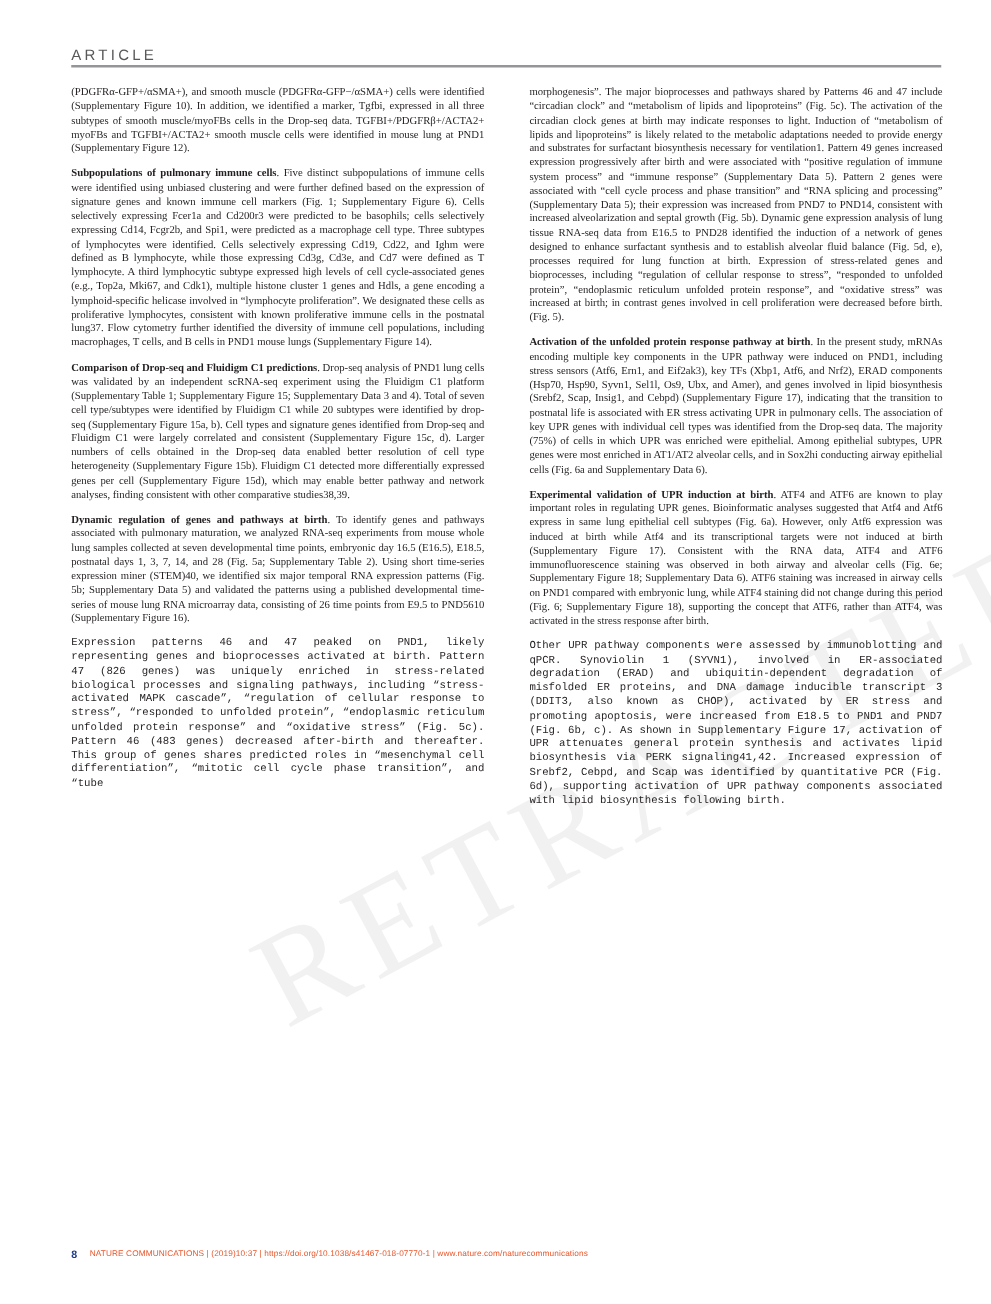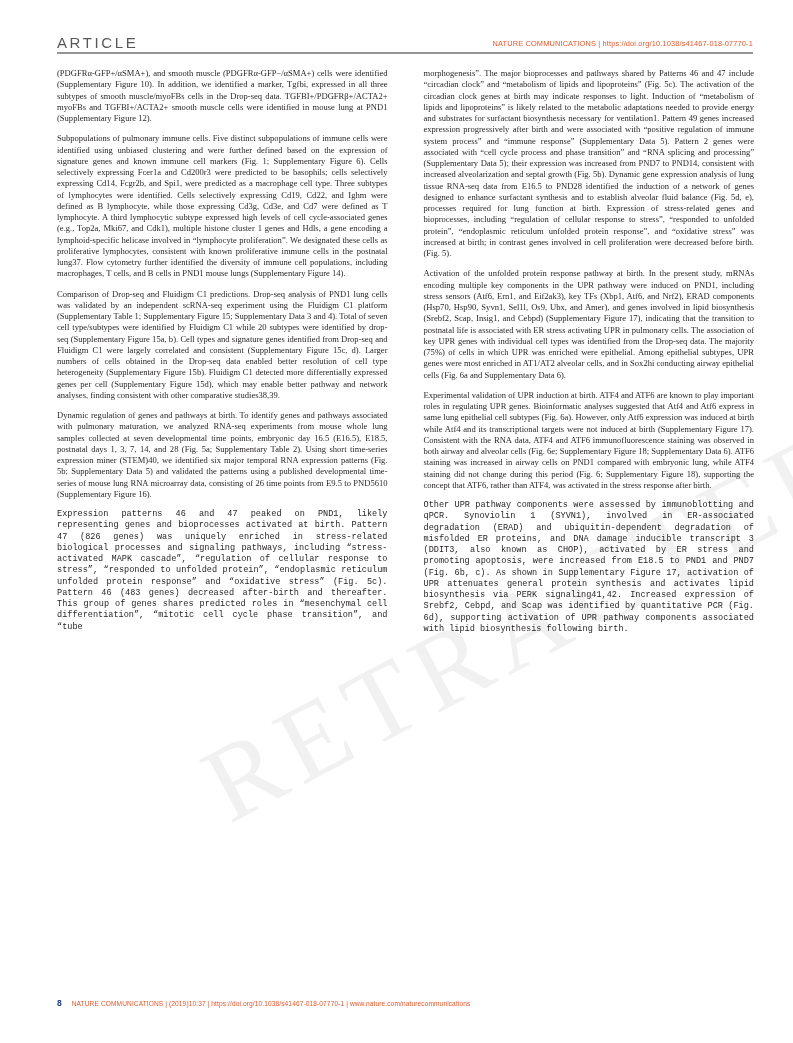--- a/index.html
+++ b/index.html
@@ -28,21 +28,21 @@
     top: 18px;
     left: 57px;
     right: 40px;
     height: 34px;
     display: flex;
     align-items: flex-end;
     justify-content: space-between;
   }
   .article-word {
     font-family: "Liberation Sans", sans-serif;
-    font-size: 15px;
+    font-size: 12px;
     letter-spacing: 2.6px;
     color: #58585b;
     font-weight: 400;
     line-height: 1;
     padding-bottom: 2px;
   }
   .header-right {
     font-family: "Liberation Sans", sans-serif;
     font-size: 7.4px;
     color: #e8562b;
@@ -85,21 +85,21 @@
     margin-top: 0;
   }
   .para-indent {
     text-indent: 9px;
     font-family: Liberation Mono, monospace;
   }
   .para-gap {
     margin-top: 9px !important;
   }
   .run-head {
-    font-weight: normal;
+    font-weight: bold;
   }
   
   .watermark {
     position: absolute;
     left: 170px;
     top: 560px;
     font-family: "Liberation Serif", serif;
     font-size: 108px;
     color: rgba(150,150,150,0.13);
     transform: rotate(-28deg);
@@ -133,21 +133,20 @@
     white-space: nowrap;
   }
 </style>
 </head>
 <body>
 
 <div class="page">
 
   <div class="header">
     <div class="article-word">ARTICLE</div>
-    <div class="header-right">NATURE COMMUNICATIONS | https://doi.org/10.1038/s41467-018-07770-1</div>
   </div>
   <div class="header-rule"></div>
 
   <div class="watermark">RETRACTED</div>
 
   <div class="columns">
 
     <div class="col">
       <p><span>(PDGFRα-GFP+/αSMA+), and smooth muscle (PDGFRα-GFP−/αSMA+) cells were identified (Supplementary Figure 10). In addition, we identified a marker, Tgfbi, expressed in all three subtypes of smooth muscle/myoFBs cells in the Drop-seq data. TGFBI+/PDGFRβ+/ACTA2+ myoFBs and TGFBI+/ACTA2+ smooth muscle cells were identified in mouse lung at PND1 (Supplementary Figure 12).</span></p>
 

